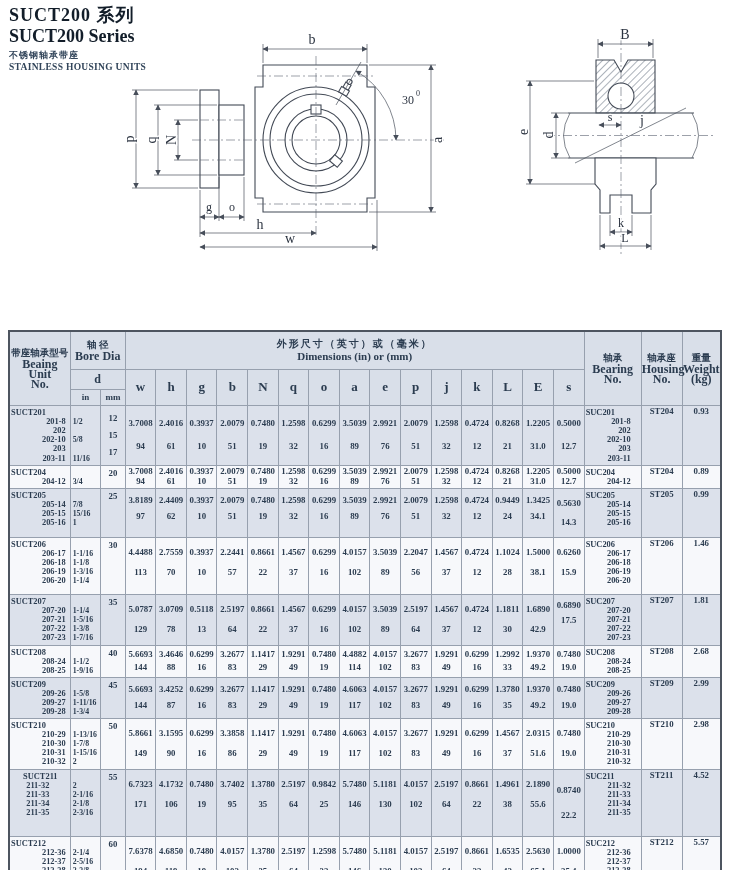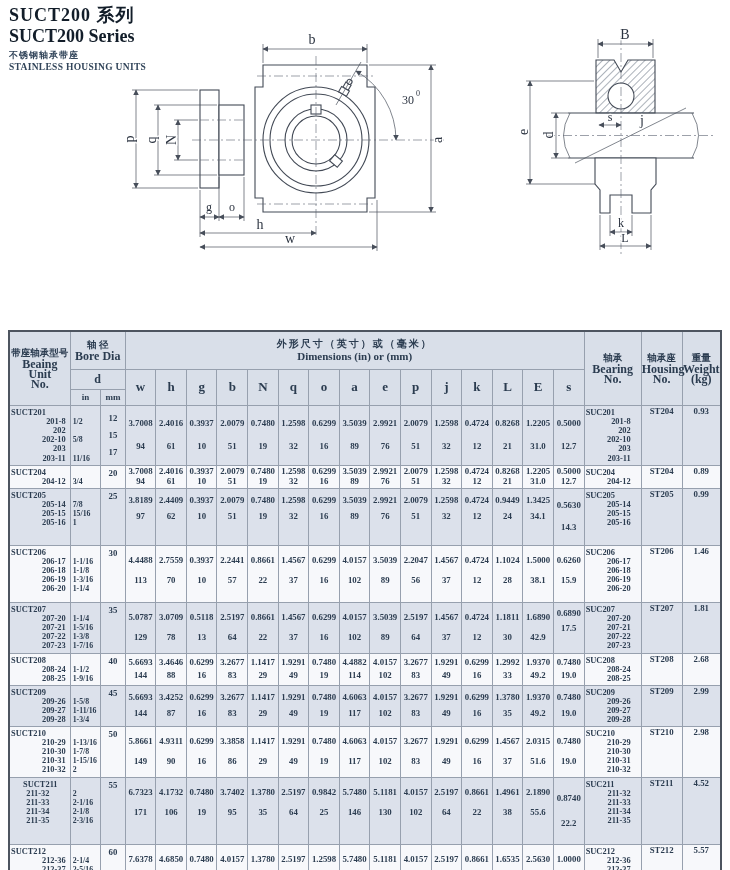--- a/index.html
+++ b/index.html
@@ -621,21 +621,21 @@
             <div>24</div>
           </div>
         </td>
         <td class="dim-cell">
           <div class="dim-wrap" style="height: 40px;">
             <div>1.3425</div>
             <div>34.1</div>
           </div>
         </td>
         <td class="dim-cell">
-          <div class="dim-wrap" style="height: 56px;">
+          <div class="dim-wrap" style="height: 48px;">
             <div>0.5630</div>
             <div>14.3</div>
           </div>
         </td>
         <td class="bearing-cell">
           <div class="bearing-wrap" style="height: 40px;">
             <div class="model">SUC205</div>
             <div class="sub">205-14</div>
             <div class="sub">205-15</div>
             <div class="sub">205-16</div>
@@ -1164,21 +1164,21 @@
           </div>
         </td>
         <td class="dim-cell">
           <div class="dim-wrap" style="height: 50px;">
             <div>5.8661</div>
             <div>149</div>
           </div>
         </td>
         <td class="dim-cell">
           <div class="dim-wrap" style="height: 50px;">
-            <div>4.9311</div>
+            <div>3.1595</div>
             <div>90</div>
           </div>
         </td>
         <td class="dim-cell">
           <div class="dim-wrap" style="height: 50px;">
             <div>0.6299</div>
             <div>16</div>
           </div>
         </td>
         <td class="dim-cell">

